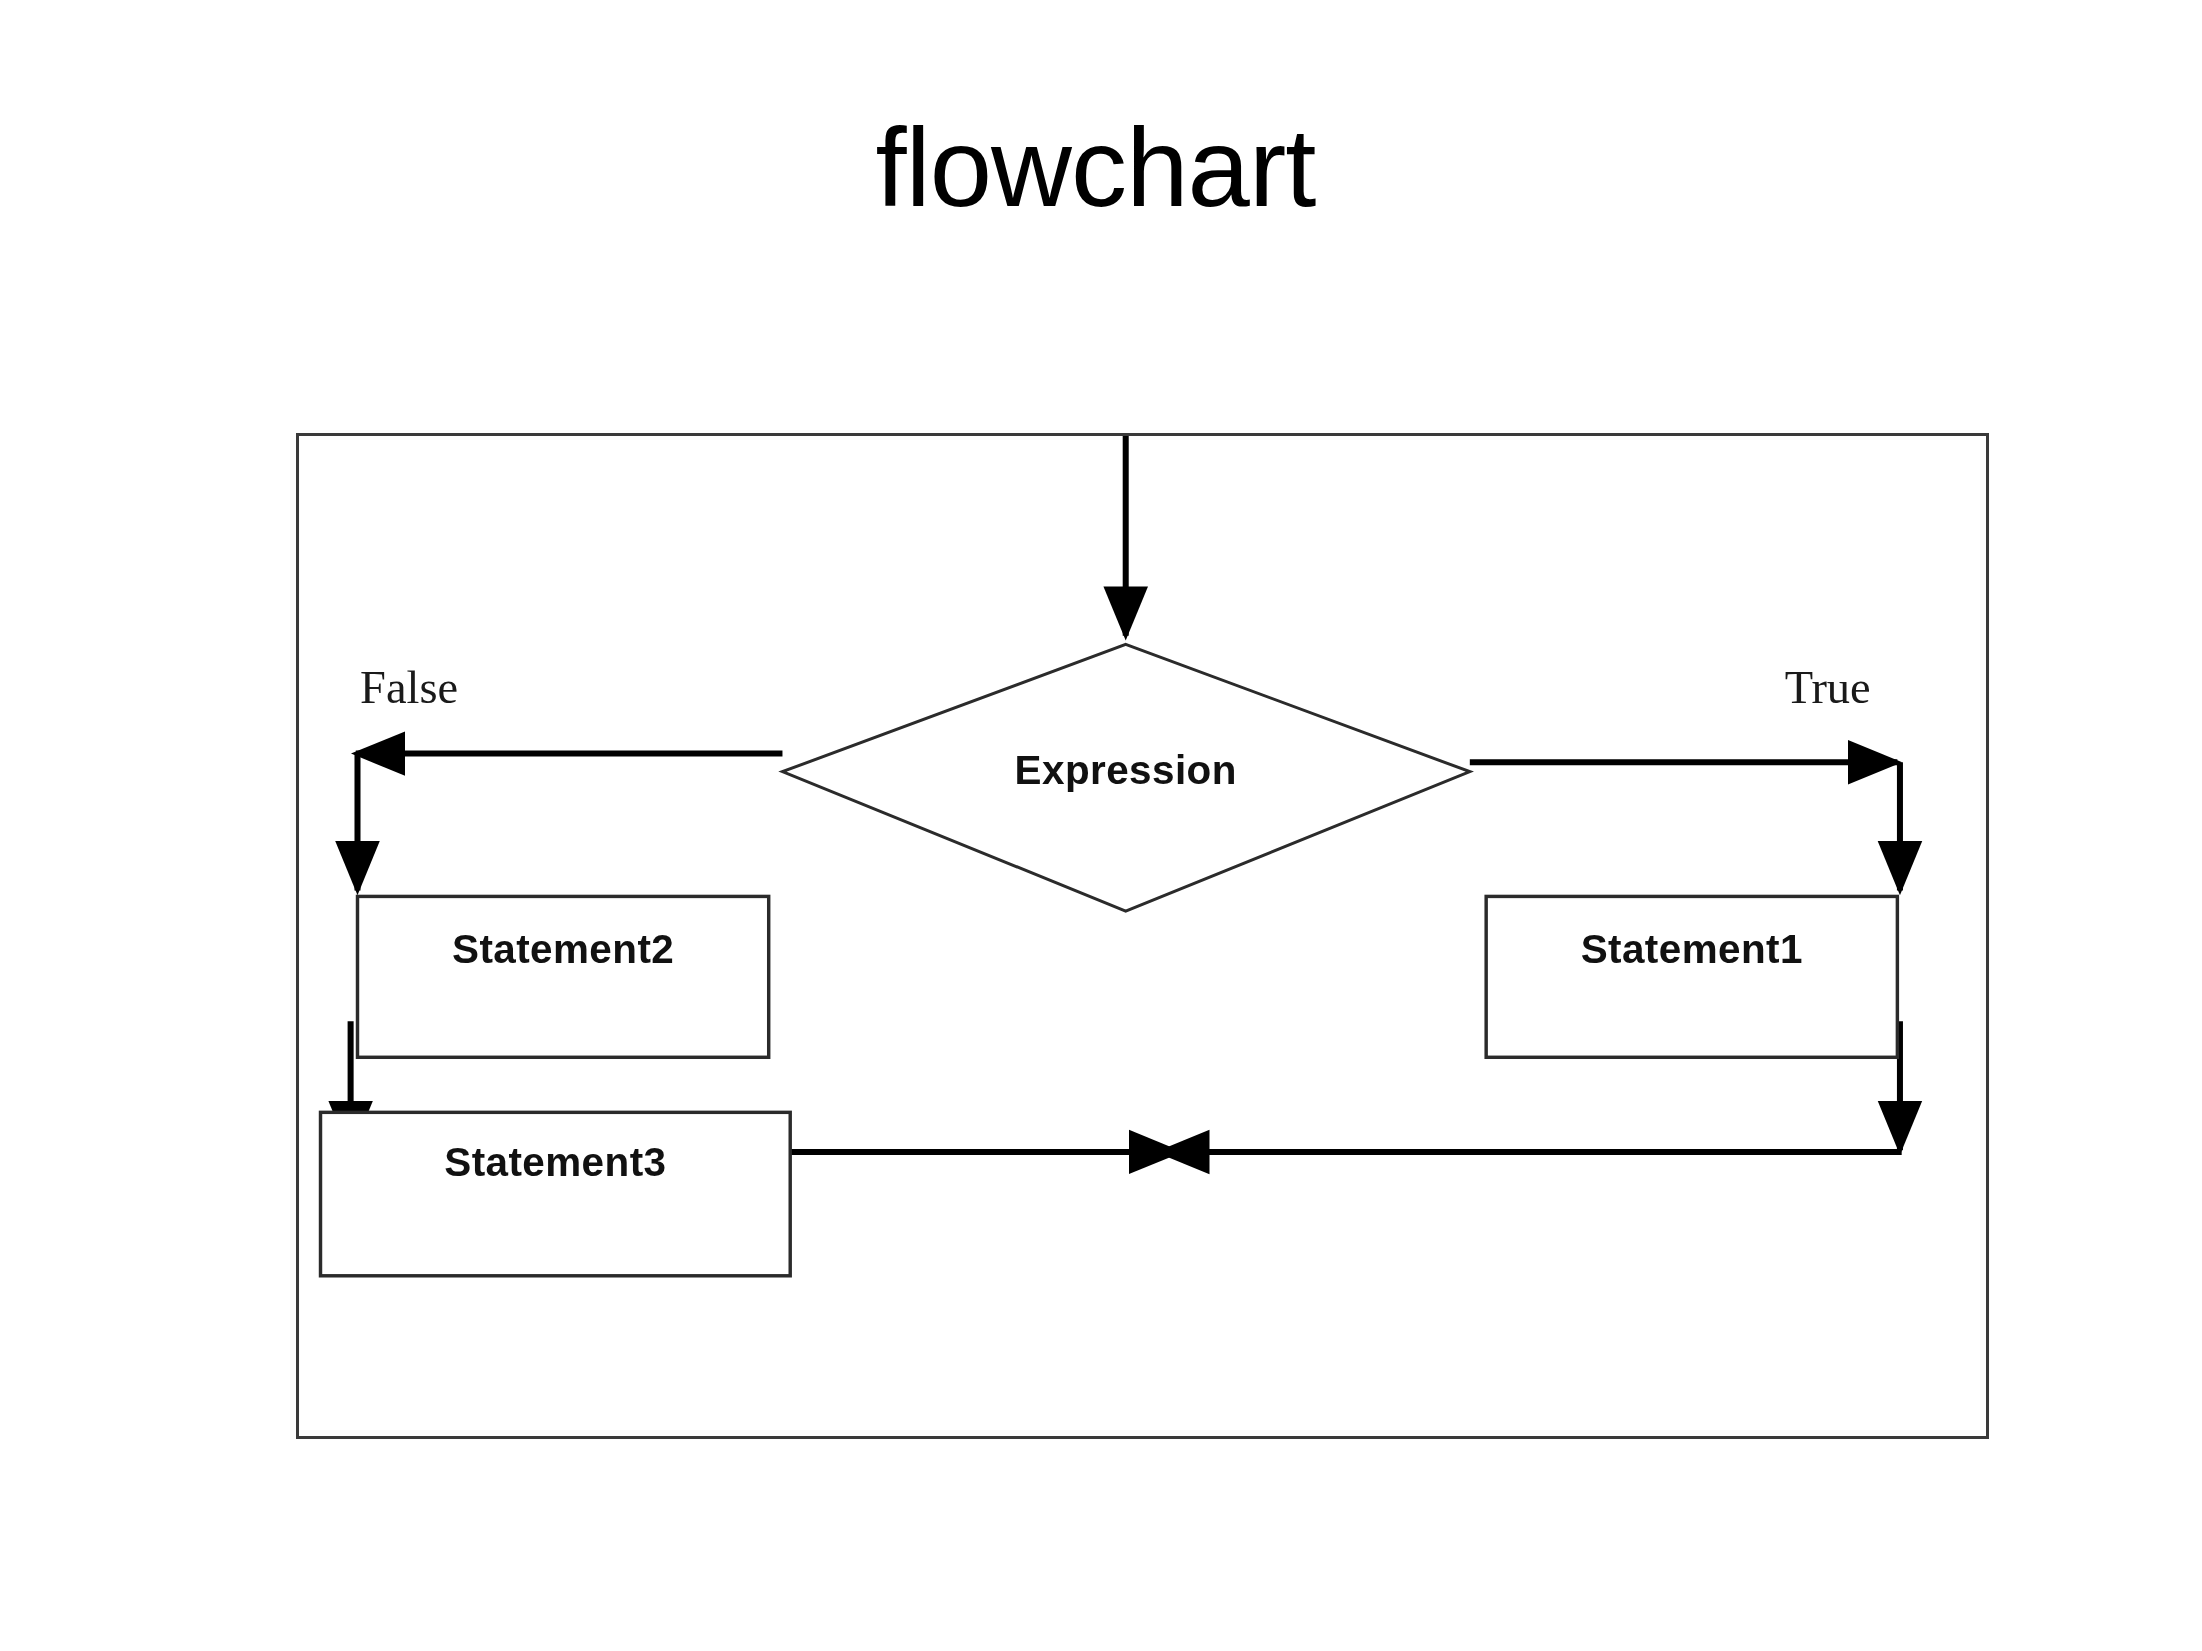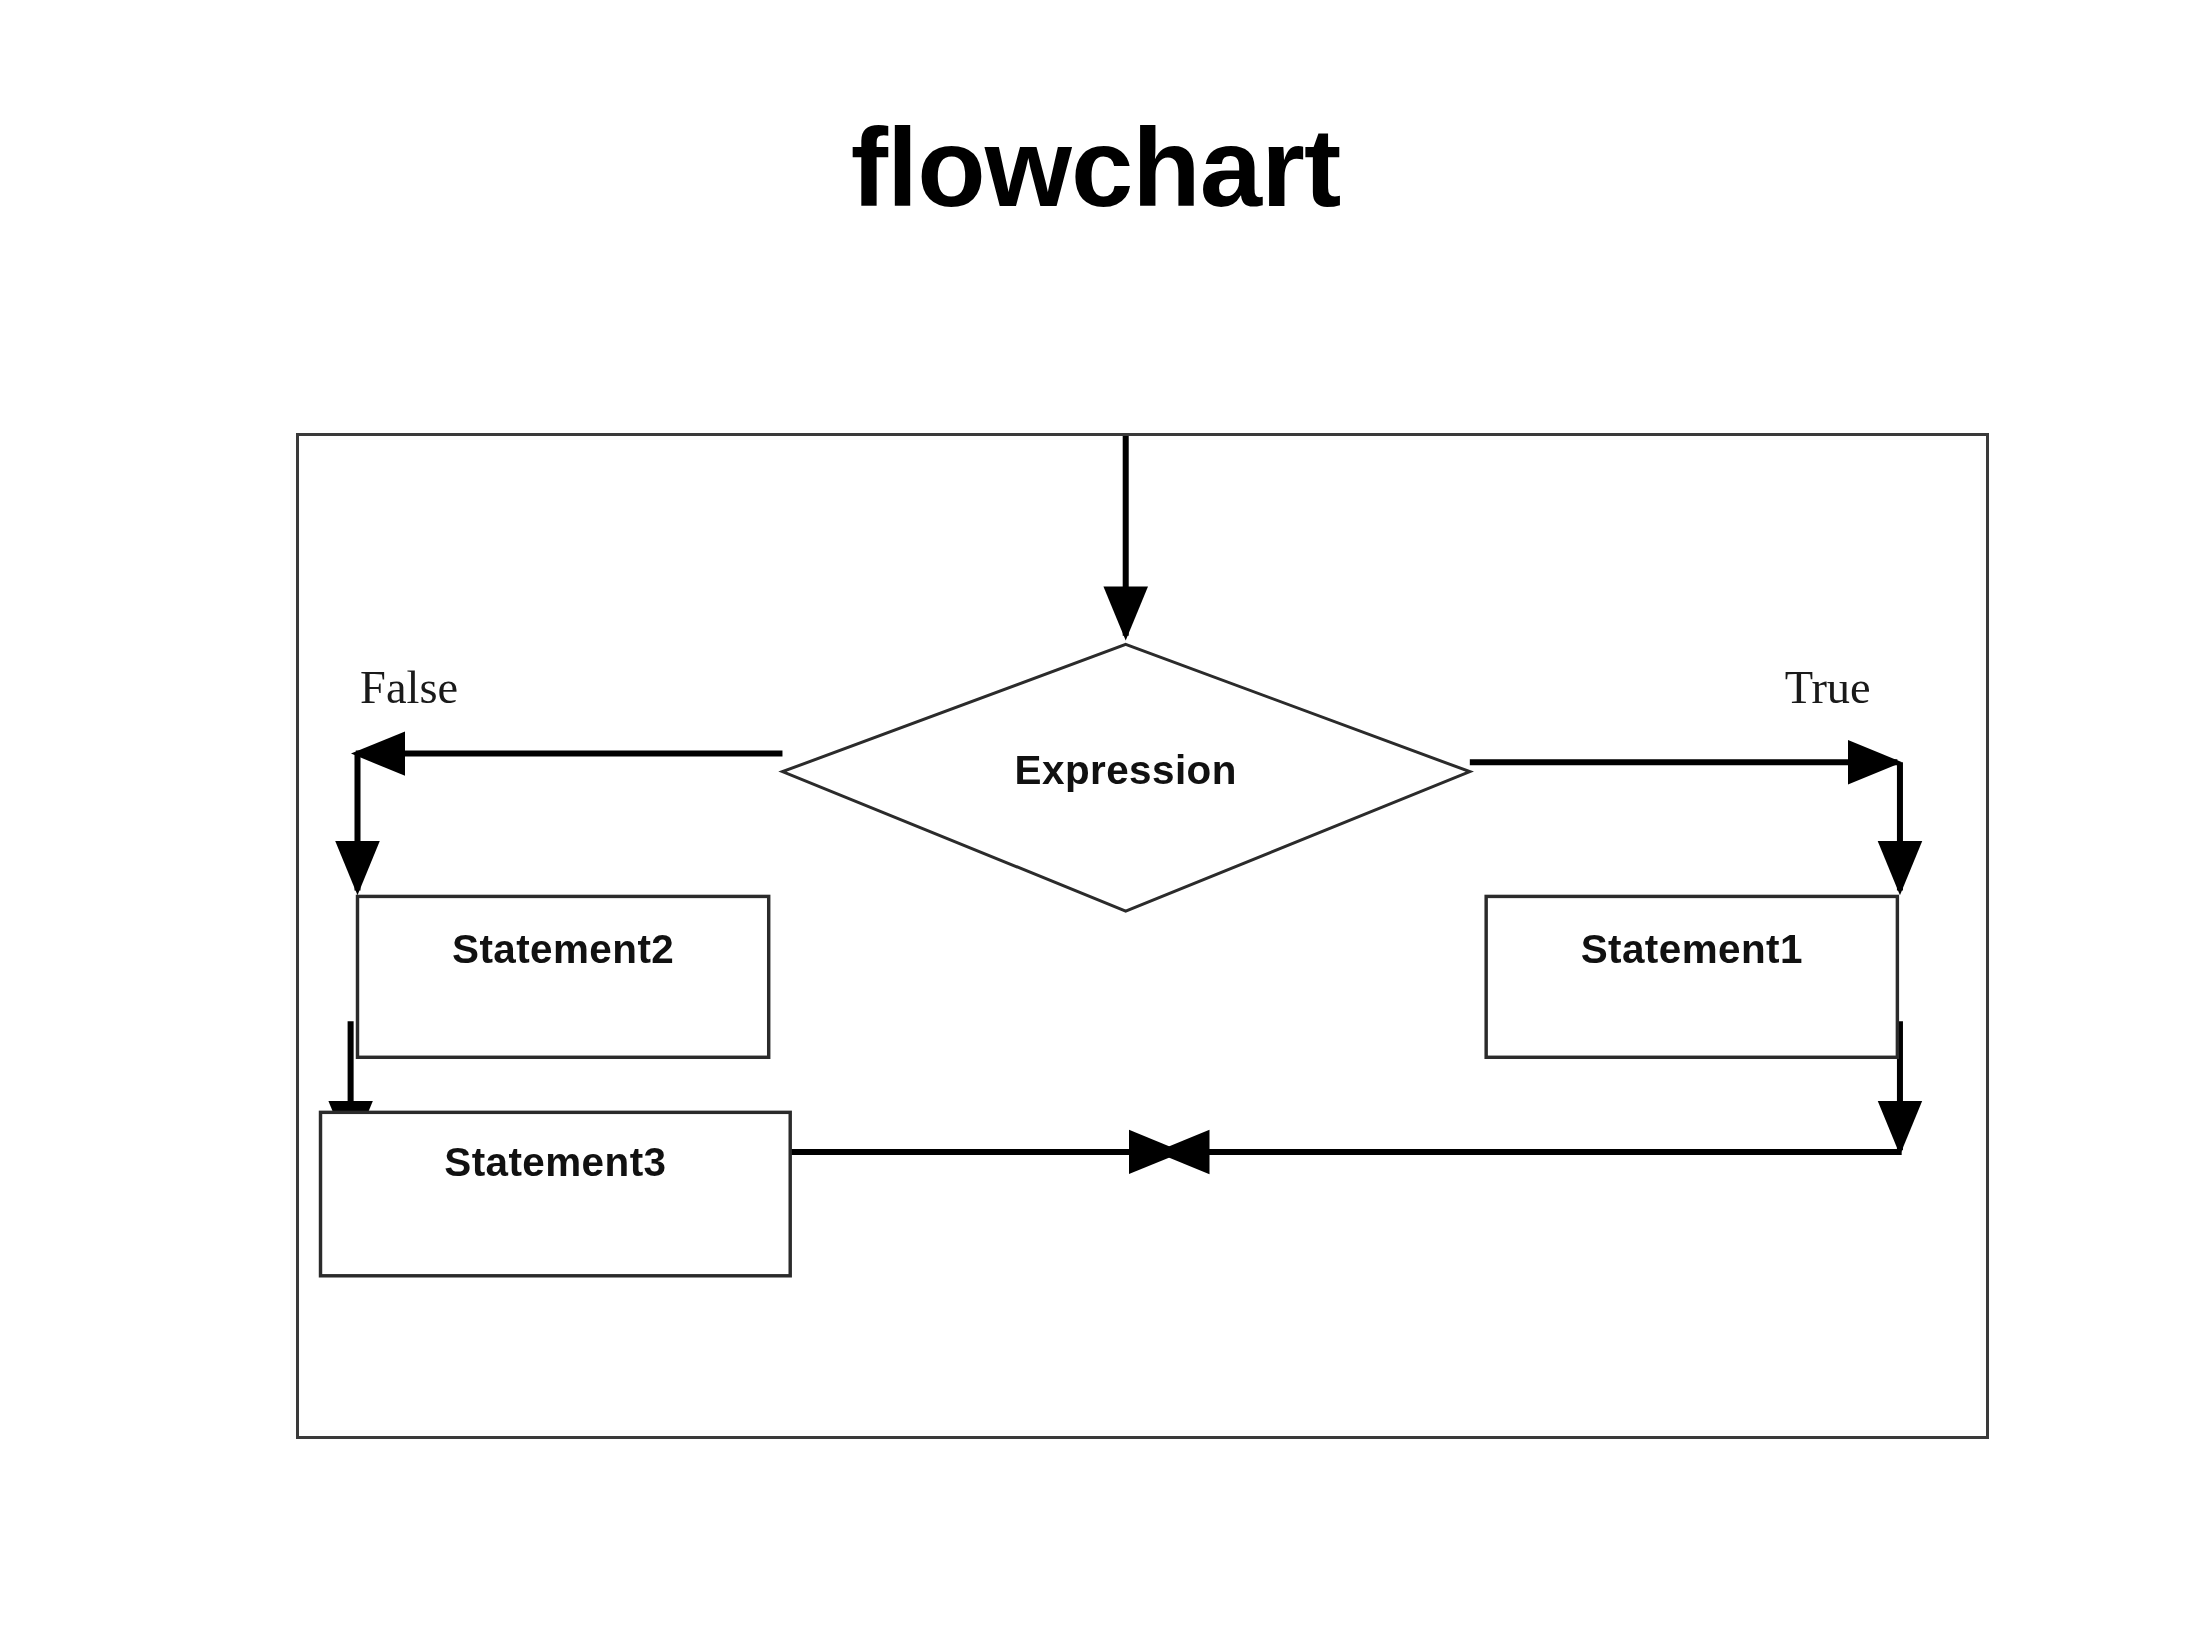--- a/index.html
+++ b/index.html
@@ -16,21 +16,21 @@
   }
 
   
   #slide-title {
     position: absolute;
     left: 0;
     top: 112px;
     width: 2191px;
     text-align: center;
     font-family: "Liberation Sans", sans-serif;
-    font-weight: 700;
+    font-weight: 400;
     font-size: 112px;
     line-height: 1.0;
     color: #000000;
     letter-spacing: -0.9px;
   }
 
   
   #diagram-frame {
     position: absolute;
     left: 296px;

